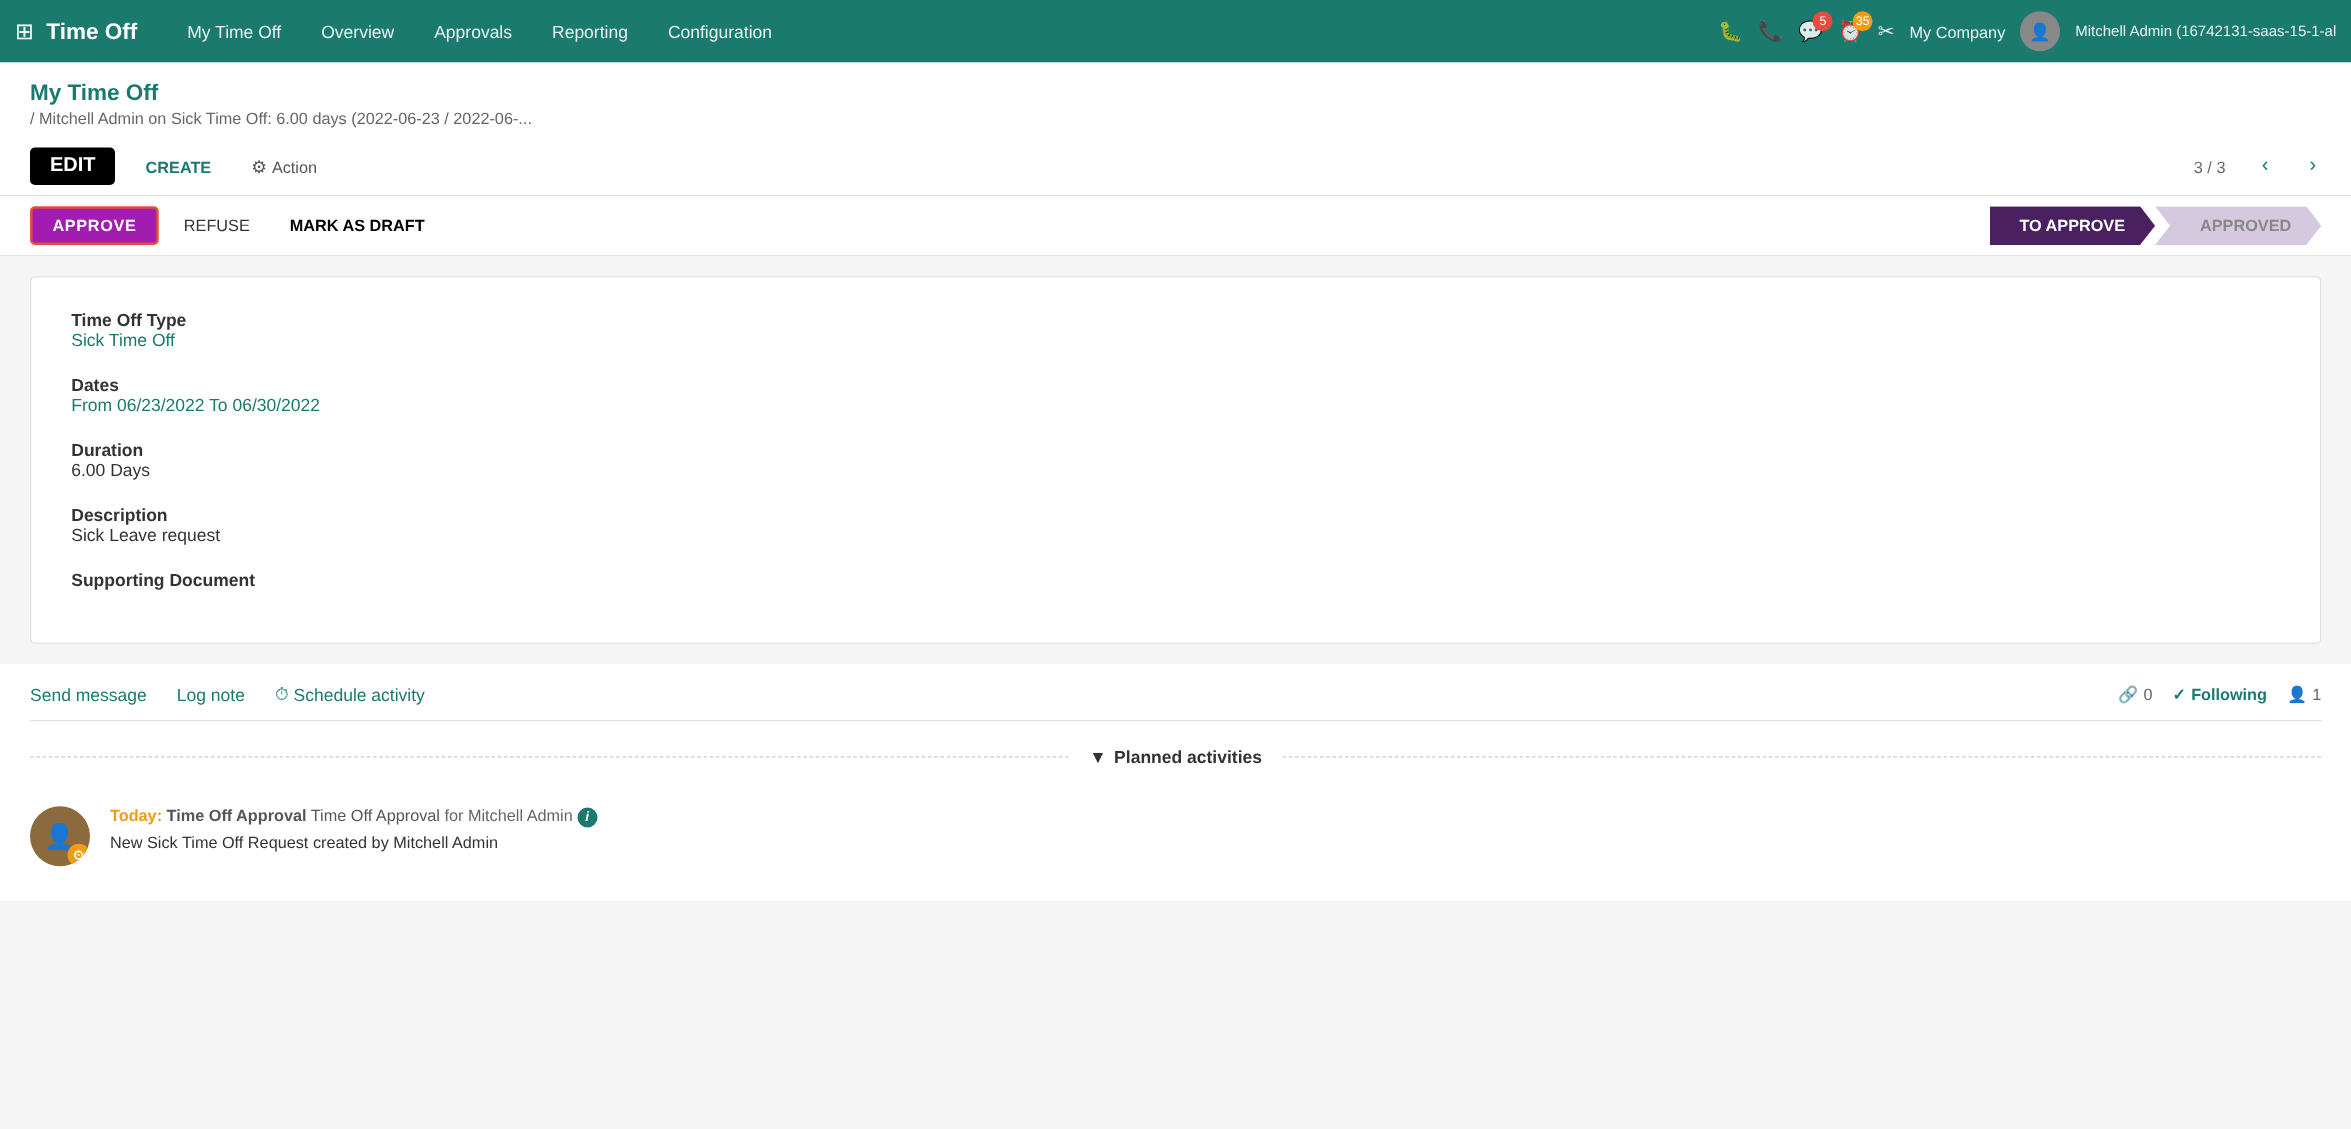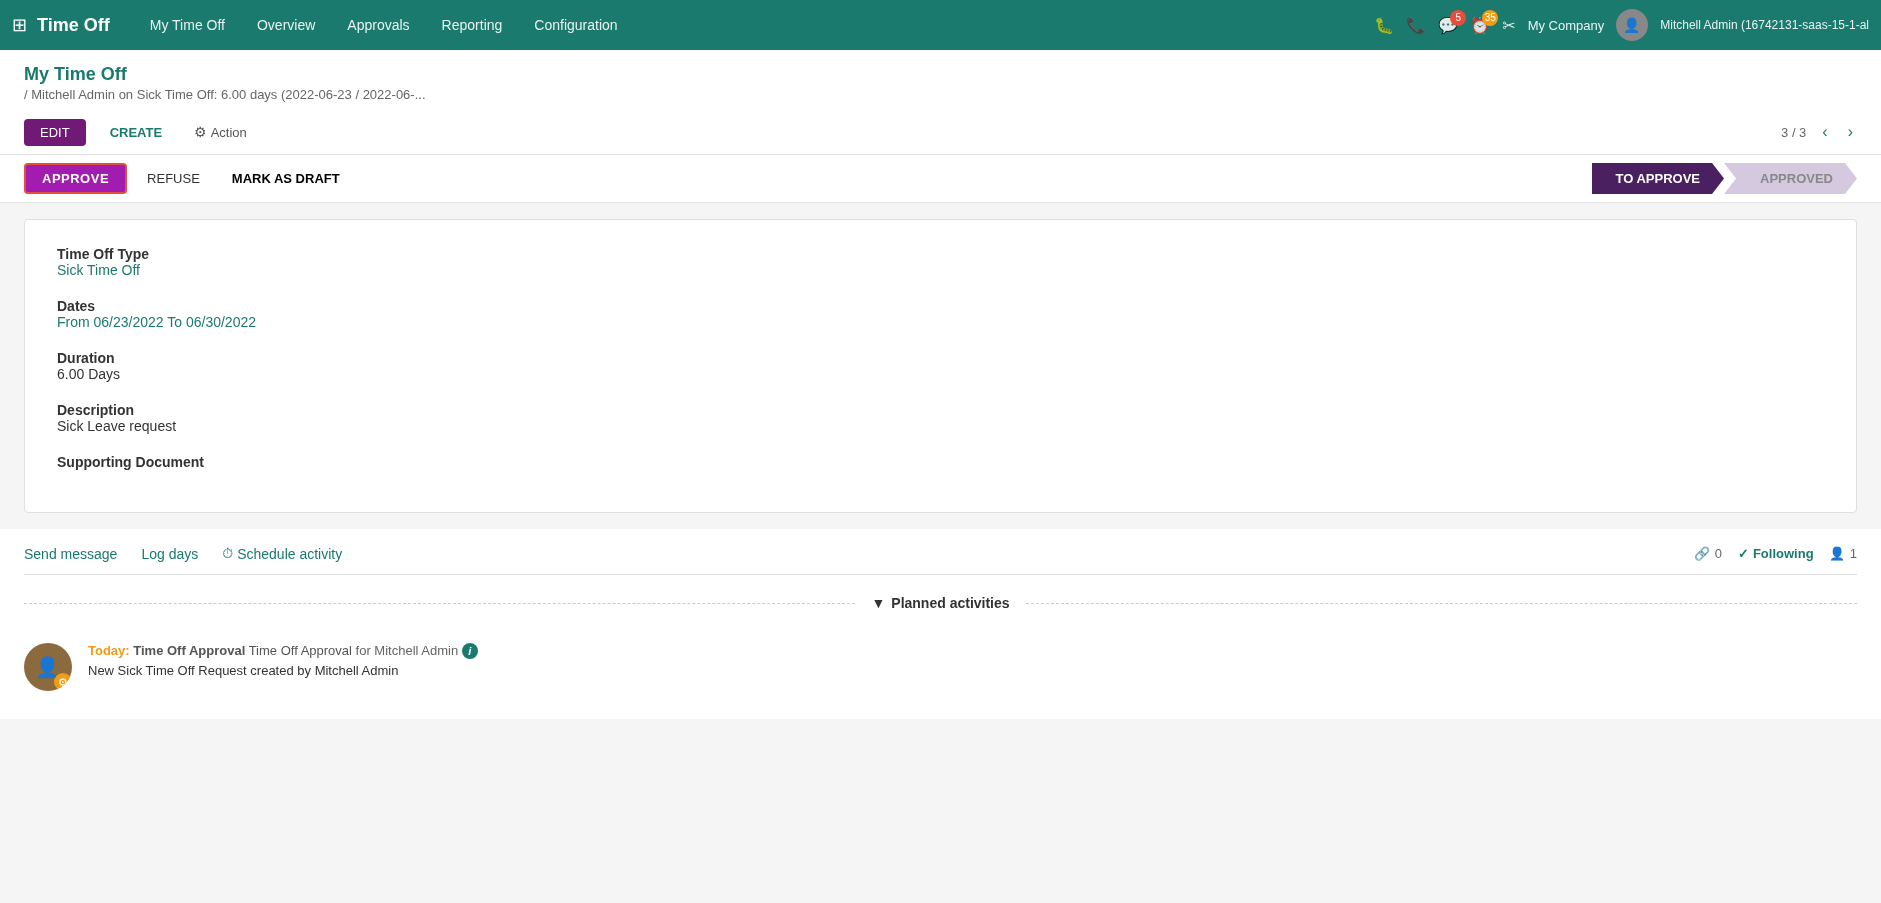--- a/index.html
+++ b/index.html
@@ -111,28 +111,28 @@
     
     .toolbar {
       padding: 8px 24px;
       display: flex;
       align-items: center;
       gap: 16px;
       border-bottom: 1px solid #e0e0e0;
       background: white;
     }
     .btn-edit {
-      background: #701a75;
+      background: #000000;
       color: white;
       border: none;
       padding: 6px 16px;
       border-radius: 4px;
       cursor: pointer;
-      font-size: 13px;
-      font-weight: 400;
+      font-size: 16px;
+      font-weight: 700;
     }
     .btn-create {
       background: none;
       border: none;
       color: #1a7a6e;
       font-size: 13px;
       font-weight: 600;
       cursor: pointer;
       padding: 6px 8px;
     }
@@ -144,21 +144,21 @@
       cursor: pointer;
       padding: 6px 8px;
       display: flex;
       align-items: center;
       gap: 4px;
     }
     .pagination {
       margin-left: auto;
       display: flex;
       align-items: center;
-      gap: 12px;
+      gap: 25px;
       color: #666;
       font-size: 13px;
     }
     .btn-page {
       background: none;
       border: none;
       color: #1a7a6e;
       cursor: pointer;
       font-size: 16px;
       padding: 2px 4px;
@@ -470,21 +470,21 @@
     <div class="form-value-dark"></div>
   </div>
 </div>
 
 <div class="chatter">
   <div class="chatter-actions">
     <button class="chatter-btn">
       <span>Send message</span>
     </button>
     <button class="chatter-btn">
-      <span>Log days</span>
+      <span>Log note</span>
     </button>
     <button class="chatter-btn">
       <span>⏱</span>
       <span>Schedule activity</span>
     </button>
     <div class="chatter-right">
       <div class="chatter-right-item">
         <span>🔗</span>
         <span>0</span>
       </div>

